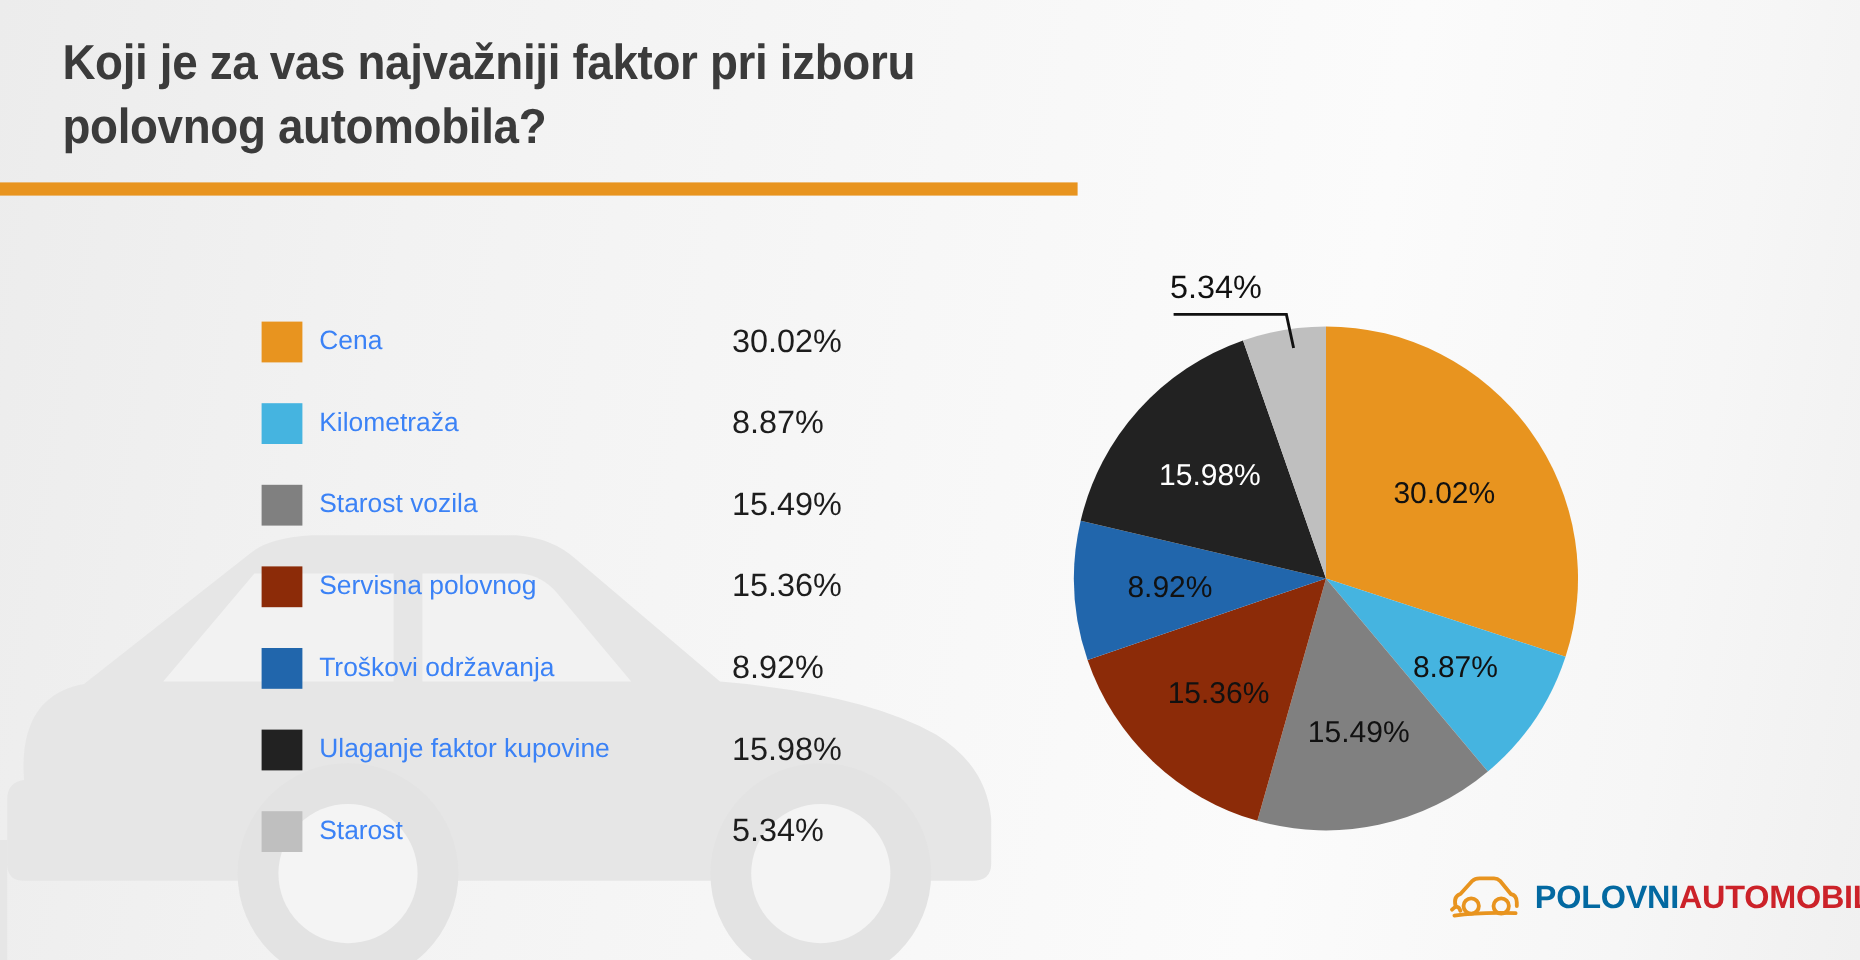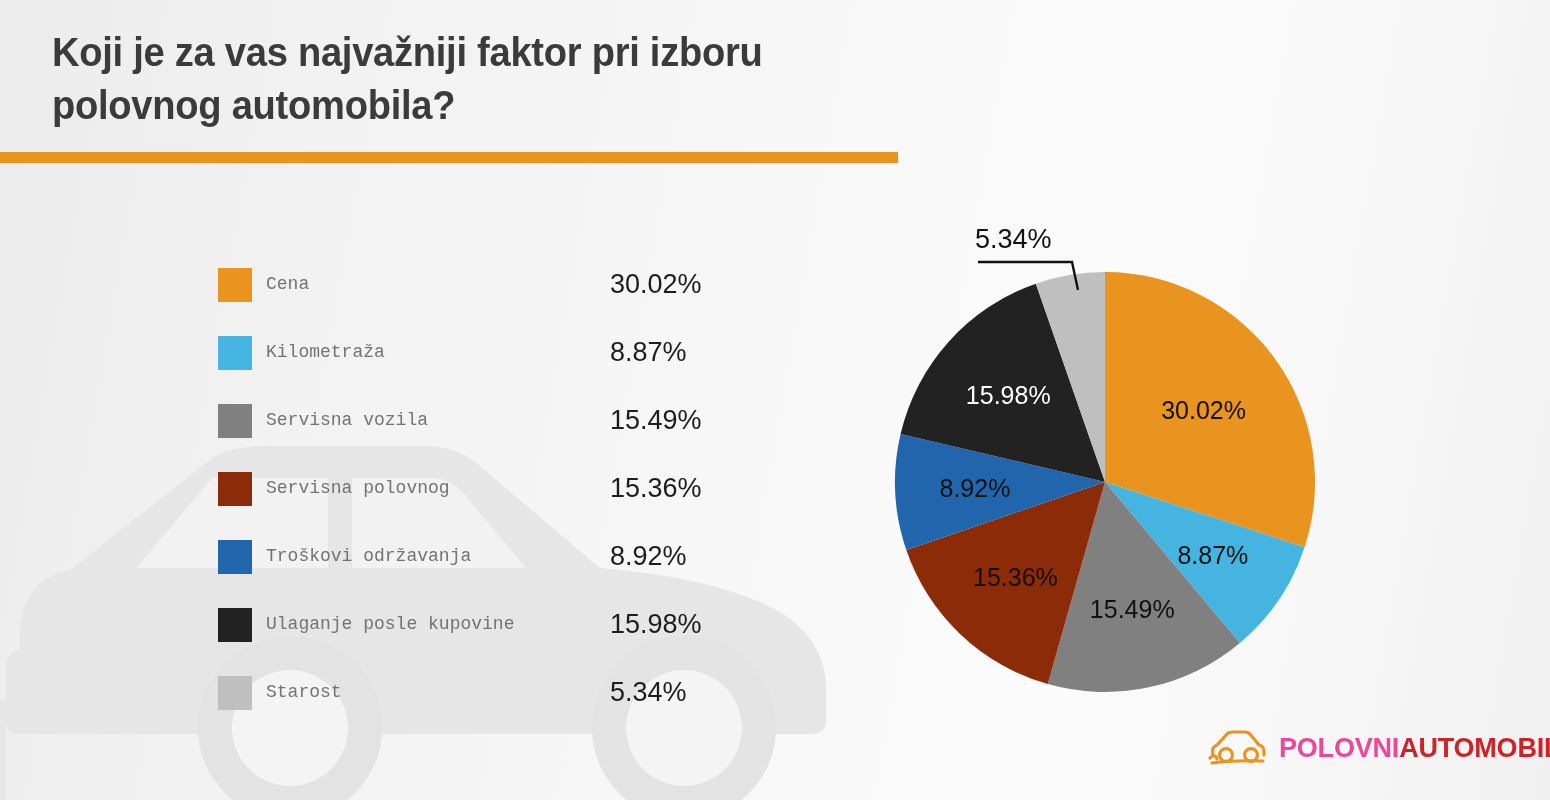--- a/index.html
+++ b/index.html
@@ -33,23 +33,22 @@
 
   
   #legend { position:absolute; left:218px; top:262px; z-index:3; }
   .legend-row { position:relative; height:68px; }
   .legend-swatch {
     position:absolute; left:0; top:6px;
     width:34px; height:34px;
   }
   .legend-label {
     position:absolute; left:48px; top:2px;
-    font-size:18px; color:#737373; white-space:nowrap;
+    font-size:22px; color:#3b82f6; white-space:nowrap;
     line-height:40px;
-    font-family:Liberation Mono, monospace;
   }
   .legend-value {
     position:absolute; left:392px; top:2px;
     font-size:27px; color:#1d1d1d; white-space:nowrap;
     line-height:40px;
   }
 
   
   #pie-wrap { position:absolute; left:860px; top:200px; width:560px; height:520px; z-index:3; }
   #pie-svg { display:block; }
@@ -61,21 +60,21 @@
     font-size:27px; color:#111; z-index:4;
   }
 
   
   #logo { position:absolute; left:1207px; top:728px; z-index:4; display:flex; align-items:center; }
   #logo-wordmark {
     font-size:27px; font-weight:bold; letter-spacing:-0.2px;
     font-family:"Liberation Sans Narrow","Liberation Sans", sans-serif;
     margin-left:10px; line-height:1;
   }
-  #logo-word-1 { color:#ec4899; }
+  #logo-word-1 { color:#0369a1; }
   #logo-word-2 { color:#cc2229; }
 </style>
 </head>
 <body>
 
 <svg id="car-watermark" viewBox="0 0 900 400" xmlns="http://www.w3.org/2000/svg" aria-hidden="true">
   <g fill="#e6e6e6">
     <path d="M60 250 Q55 180 110 170 L250 60 Q265 48 300 46 L470 46
              Q500 48 520 66 L640 168 Q760 178 820 212 Q862 238 866 282
              L866 320 Q866 334 850 334 L60 334 Q46 334 46 320 L46 266
@@ -106,39 +105,39 @@
   </div>
 
   <div class="legend-row">
     <span class="legend-swatch" style="background:#45b4e0"></span>
     <span class="legend-label">Kilometraža</span>
     <span class="legend-value">8.87%</span>
   </div>
 
   <div class="legend-row">
     <span class="legend-swatch" style="background:#808080"></span>
-    <span class="legend-label">Servisna vozila</span>
+    <span class="legend-label">Starost vozila</span>
     <span class="legend-value">15.49%</span>
   </div>
 
   <div class="legend-row">
     <span class="legend-swatch" style="background:#8c2b08"></span>
     <span class="legend-label">Servisna polovnog</span>
     <span class="legend-value">15.36%</span>
   </div>
 
   <div class="legend-row">
     <span class="legend-swatch" style="background:#2166ac"></span>
     <span class="legend-label">Troškovi održavanja</span>
     <span class="legend-value">8.92%</span>
   </div>
 
   <div class="legend-row">
     <span class="legend-swatch" style="background:#222222"></span>
-    <span class="legend-label">Ulaganje posle kupovine</span>
+    <span class="legend-label">Ulaganje faktor kupovine</span>
     <span class="legend-value">15.98%</span>
   </div>
 
   <div class="legend-row">
     <span class="legend-swatch" style="background:#bfbfbf"></span>
     <span class="legend-label">Starost</span>
     <span class="legend-value">5.34%</span>
   </div>
 
 </div>

